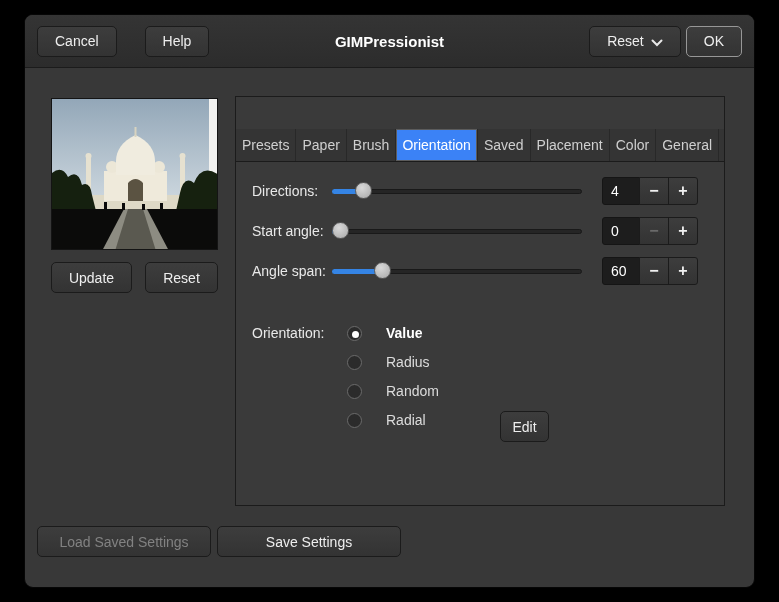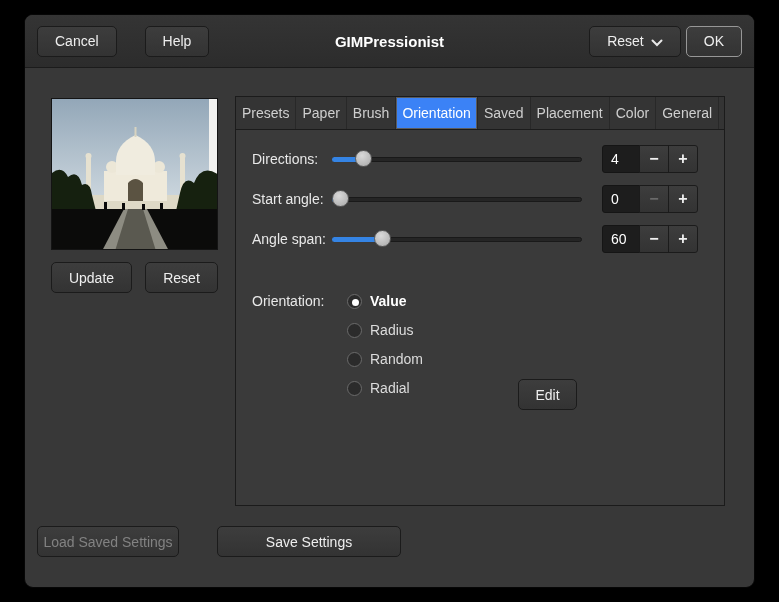--- a/index.html
+++ b/index.html
@@ -46,21 +46,21 @@
   .preview svg { display: block; }
   .btn-update { position: absolute; left: 26px; top: 247px; width: 81px; }
   .btn-preview-reset { position: absolute; left: 120px; top: 247px; width: 73px; }
   
   .notebook {
     position: absolute; left: 210px; top: 81px; width: 490px; height: 410px;
     background: #3a3a3a; border: 1px solid #1b1b1b;
   }
   .tabbar {
     display: flex; align-items: stretch; height: 33px;
-    background: #343434; border-bottom: 1px solid #1b1b1b; overflow: hidden;
+    background: #343434; border-bottom: 1px solid #1b1b1b; overflow: hidden; margin-top: 32px;
   }
   .tab {
     display: flex; align-items: center; padding: 0 6px;
     color: #cfcfcf; border-right: 1px solid #282828;
     cursor: pointer; white-space: nowrap; font-size: 14px;
   }
   .tab.active {
     background: #3b82f6; color: #ffffff;
     box-shadow: inset 0 0 0 1px #5c5c5c;
   }
@@ -95,34 +95,34 @@
     display: flex; align-items: center; justify-content: center;
     background: linear-gradient(#3d3d3d, #333333); border: 1px solid #1b1b1b;
     color: #f0f0f0; font-size: 16px; font-weight: bold; cursor: pointer;
   }
   .spin-btn:last-child { border-radius: 0 3px 3px 0; }
   .spin-btn.disabled { color: #6a6a6a; cursor: default; }
   
   .orient-label { top: 162px; line-height: 18px; }
   .radio-col { position: absolute; top: 162px; display: flex; flex-direction: column; gap: 11px; }
   .radio-col-1 { left: 111px; } .radio-col-2 { left: 206px; }
-  .radio-item { display: flex; align-items: center; gap: 8px; height: 18px; cursor: pointer; }
+  .radio-item { display: flex; align-items: center; gap: 24px; height: 18px; cursor: pointer; }
   .radio {
     width: 15px; height: 15px; border-radius: 50%;
     background: #2b2b2b; border: 1px solid #6a6a6a; position: relative; flex: 0 0 auto;
   }
   .radio.checked::after {
     content: ""; position: absolute; left: 4px; top: 4px; width: 7px; height: 7px;
     background: #ffffff; border-radius: 50%;
   }
   .radio-label { color: #dcdcdc; }
   .radio-label.bold { color: #ffffff; font-weight: bold; }
-  .btn-edit { position: absolute; left: 282px; top: 249px; width: 59px; }
-  
-  .btn-load { position: absolute; left: 12px; top: 511px; width: 142px; }
+  .btn-edit { position: absolute; left: 264px; top: 249px; width: 49px; }
+  
+  .btn-load { position: absolute; left: 12px; top: 511px; width: 174px; }
   .btn-save { position: absolute; left: 192px; top: 511px; width: 184px; }
 </style>
 </head>
 <body>
 
 <div class="dialog">
 
   <div class="headerbar">
     <div class="hb-title">GIMPressionist</div>
     <div class="hb-left">

